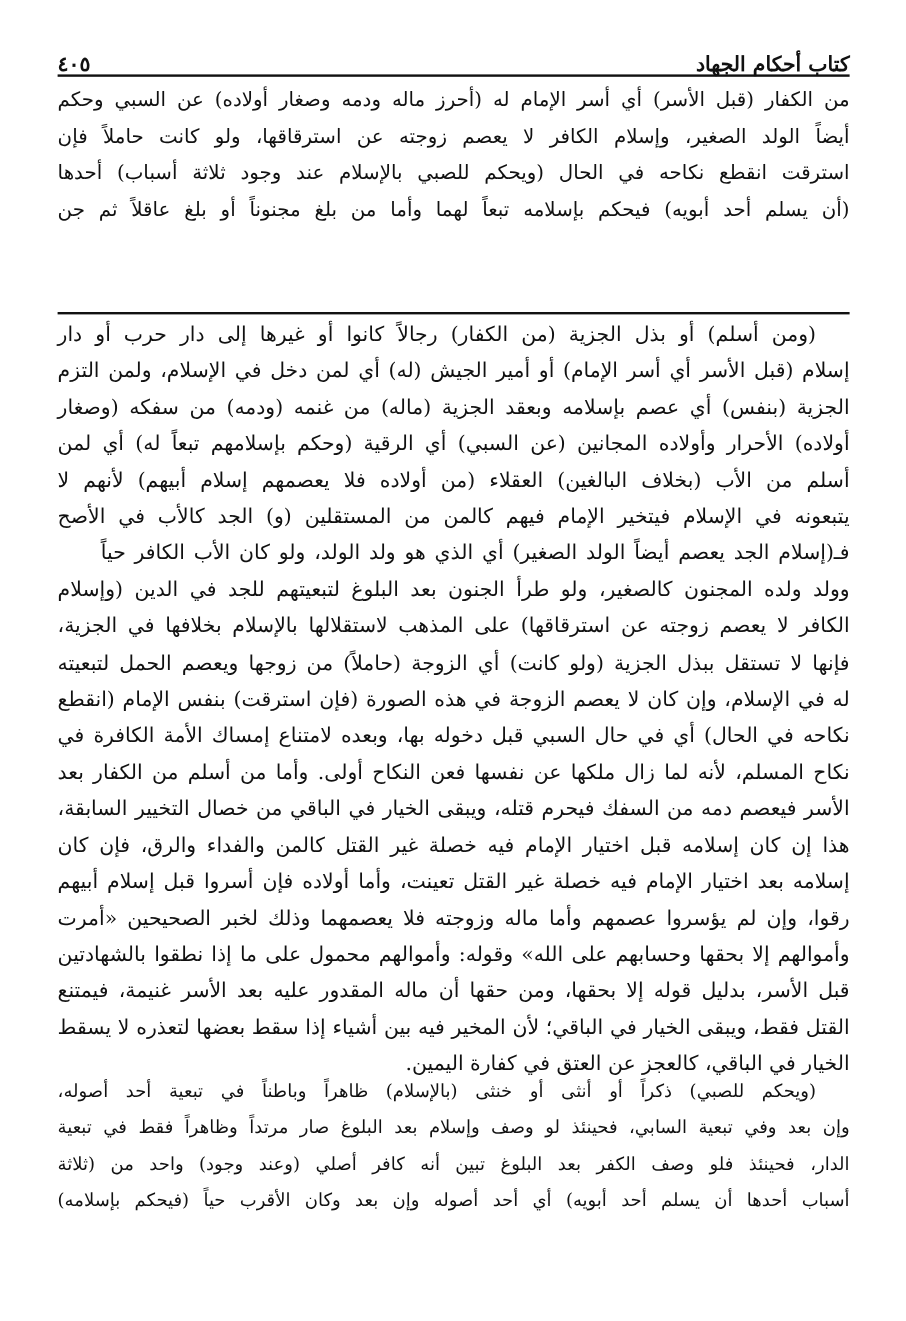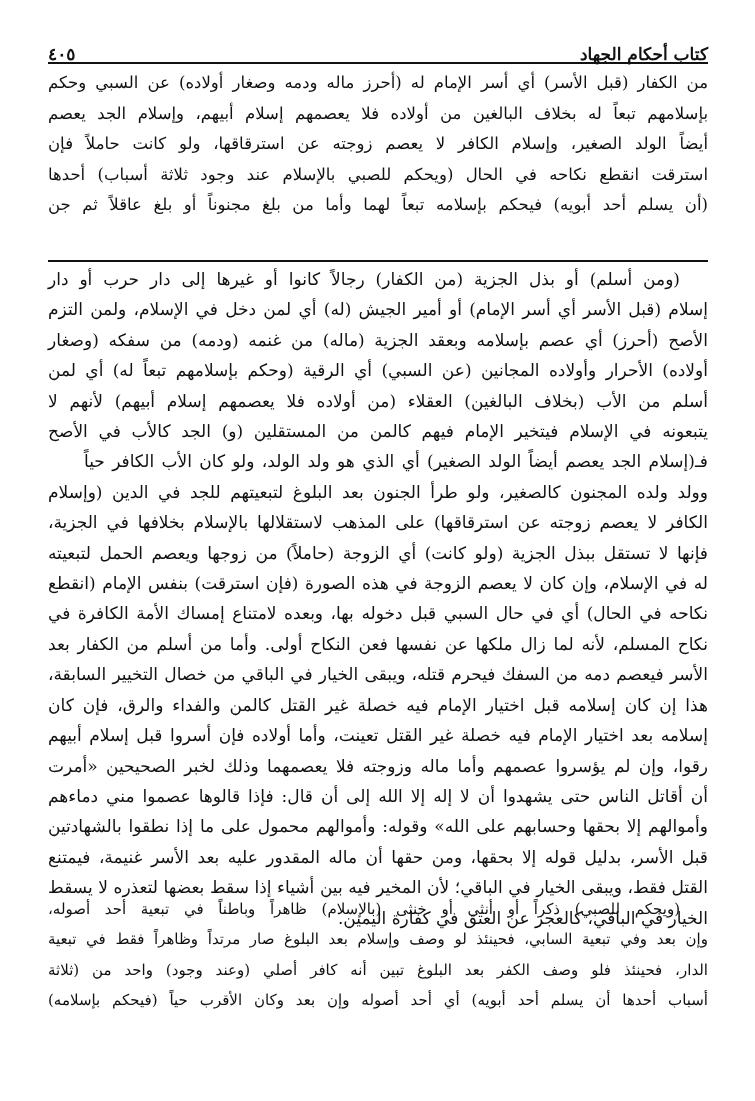--- a/index.html
+++ b/index.html
@@ -29,47 +29,45 @@
 
 <div class="page">
   <div class="header">
     <span class="title">كتاب أحكام الجهاد</span>
     <span class="pnum">٤٠٥</span>
   </div>
   <div class="hrule"></div>
 
   <div class="block main">
     <span class="line" style="display: block;">من الكفار (قبل الأسر) أي أسر الإمام له (أحرز ماله ودمه وصغار أولاده) عن السبي وحكم</span>
-    <span class="line" style="display: block;">بإسلامهم تبعاً له بخلاف البالغين من أولاده فلا يعصمهم إسلام أبيهم، وإسلام الجد يعصم</span>
     <span class="line" style="display: block;">أيضاً الولد الصغير، وإسلام الكافر لا يعصم زوجته عن استرقاقها، ولو كانت حاملاً فإن</span>
     <span class="line" style="display: block;">استرقت انقطع نكاحه في الحال (ويحكم للصبي بالإسلام عند وجود ثلاثة أسباب) أحدها</span>
     <span class="line" style="display: block;">(أن يسلم أحد أبويه) فيحكم بإسلامه تبعاً لهما وأما من بلغ مجنوناً أو بلغ عاقلاً ثم جن</span>
   </div>
 
   <div class="sep"></div>
 
   <div class="block commentary">
     <span class="line indent" style="display: block;">(ومن أسلم) أو بذل الجزية (من الكفار) رجالاً كانوا أو غيرها إلى دار حرب أو دار</span>
     <span class="line" style="display: block;">إسلام (قبل الأسر أي أسر الإمام) أو أمير الجيش (له) أي لمن دخل في الإسلام، ولمن التزم</span>
-    <span class="line" style="display: block;">الأصح (أحرز) أي عصم بإسلامه وبعقد الجزية (ماله) من غنمه (ودمه) من سفكه (وصغار</span>
+    <span class="line" style="display: block;">الجزية (بنفس) أي عصم بإسلامه وبعقد الجزية (ماله) من غنمه (ودمه) من سفكه (وصغار</span>
     <span class="line" style="display: block;">أولاده) الأحرار وأولاده المجانين (عن السبي) أي الرقية (وحكم بإسلامهم تبعاً له) أي لمن</span>
     <span class="line" style="display: block;">أسلم من الأب (بخلاف البالغين) العقلاء (من أولاده فلا يعصمهم إسلام أبيهم) لأنهم لا</span>
     <span class="line" style="display: block;">يتبعونه في الإسلام فيتخير الإمام فيهم كالمن من المستقلين (و) الجد كالأب في الأصح</span>
     <span class="line" style="display: block; margin-left: 36px;">فـ(إسلام الجد يعصم أيضاً الولد الصغير) أي الذي هو ولد الولد، ولو كان الأب الكافر حياً</span>
     <span class="line" style="display: block;">وولد ولده المجنون كالصغير، ولو طرأ الجنون بعد البلوغ لتبعيتهم للجد في الدين (وإسلام</span>
     <span class="line" style="display: block;">الكافر لا يعصم زوجته عن استرقاقها) على المذهب لاستقلالها بالإسلام بخلافها في الجزية،</span>
     <span class="line" style="display: block;">فإنها لا تستقل ببذل الجزية (ولو كانت) أي الزوجة (حاملاً) من زوجها ويعصم الحمل لتبعيته</span>
     <span class="line" style="display: block;">له في الإسلام، وإن كان لا يعصم الزوجة في هذه الصورة (فإن استرقت) بنفس الإمام (انقطع</span>
     <span class="line" style="display: block;">نكاحه في الحال) أي في حال السبي قبل دخوله بها، وبعده لامتناع إمساك الأمة الكافرة في</span>
     <span class="line" style="display: block;">نكاح المسلم، لأنه لما زال ملكها عن نفسها فعن النكاح أولى. وأما من أسلم من الكفار بعد</span>
     <span class="line" style="display: block;">الأسر فيعصم دمه من السفك فيحرم قتله، ويبقى الخيار في الباقي من خصال التخيير السابقة،</span>
     <span class="line" style="display: block;">هذا إن كان إسلامه قبل اختيار الإمام فيه خصلة غير القتل كالمن والفداء والرق، فإن كان</span>
     <span class="line" style="display: block;">إسلامه بعد اختيار الإمام فيه خصلة غير القتل تعينت، وأما أولاده فإن أسروا قبل إسلام أبيهم</span>
     <span class="line" style="display: block;">رقوا، وإن لم يؤسروا عصمهم وأما ماله وزوجته فلا يعصمهما وذلك لخبر الصحيحين «أمرت</span>
-    <span class="line" style="display: block;">أن أقاتل الناس حتى يشهدوا أن لا إله إلا الله إلى أن قال: فإذا قالوها عصموا مني دماءهم</span>
     <span class="line" style="display: block;">وأموالهم إلا بحقها وحسابهم على الله» وقوله: وأموالهم محمول على ما إذا نطقوا بالشهادتين</span>
     <span class="line" style="display: block;">قبل الأسر، بدليل قوله إلا بحقها، ومن حقها أن ماله المقدور عليه بعد الأسر غنيمة، فيمتنع</span>
     <span class="line" style="display: block;">القتل فقط، ويبقى الخيار في الباقي؛ لأن المخير فيه بين أشياء إذا سقط بعضها لتعذره لا يسقط</span>
     <span class="line last" style="display: block;">الخيار في الباقي، كالعجز عن العتق في كفارة اليمين.</span>
   </div>
 
   <div class="block commentary2">
     <span class="line indent" style="display: block;">(ويحكم للصبي) ذكراً أو أنثى أو خنثى (بالإسلام) ظاهراً وباطناً في تبعية أحد أصوله،</span>
     <span class="line" style="display: block;">وإن بعد وفي تبعية السابي، فحينئذ لو وصف وإسلام بعد البلوغ صار مرتداً وظاهراً فقط في تبعية</span>
     <span class="line" style="display: block;">الدار، فحينئذ فلو وصف الكفر بعد البلوغ تبين أنه كافر أصلي (وعند وجود) واحد من (ثلاثة</span>

